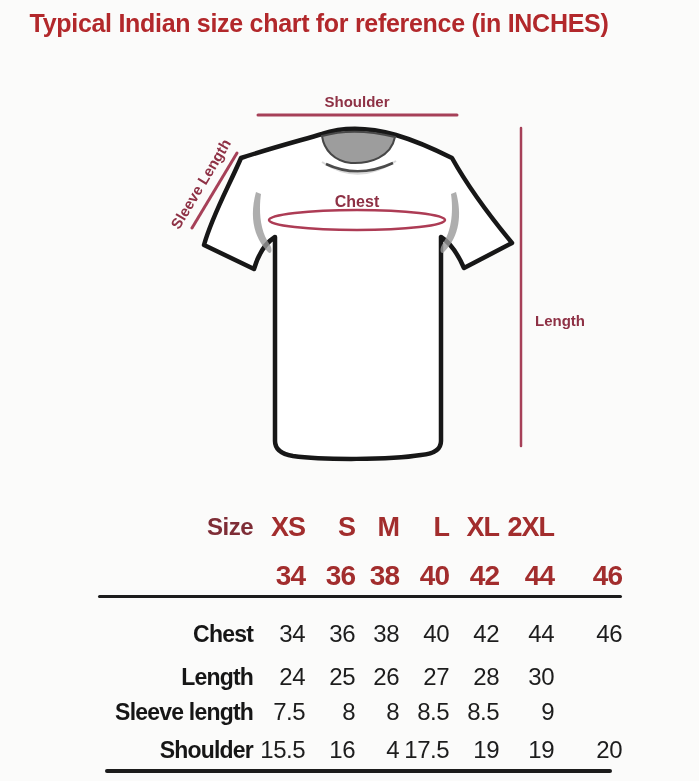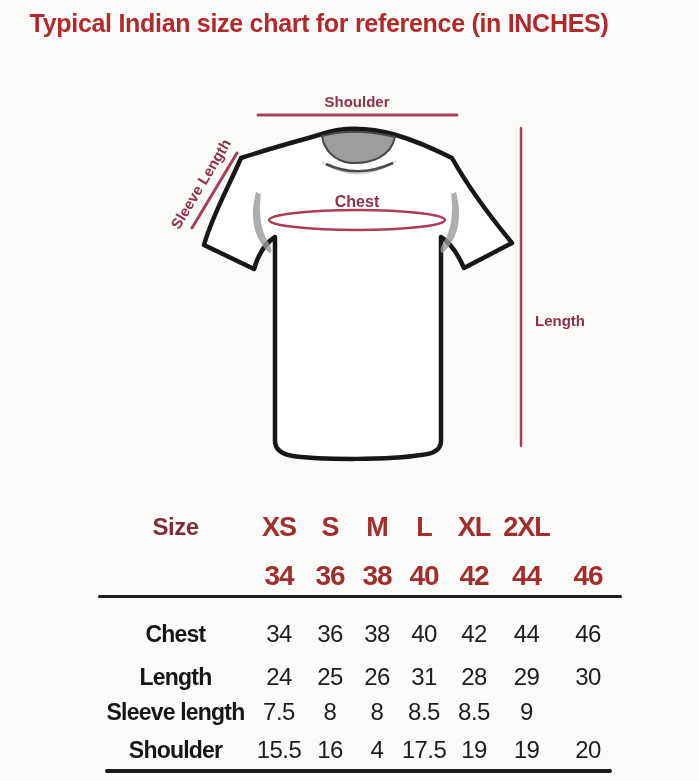--- a/index.html
+++ b/index.html
@@ -20,21 +20,21 @@
   .diagram-label {
     font-family:"Liberation Sans", sans-serif;
     font-weight:bold;
     fill:#8e3145;
   }
   
   .trow {
     position:absolute; left:98px; width:524px; height:40px;
     display:grid;
     grid-template-columns:155px 52px 50px 44px 50px 50px 55px 68px;
-    line-height:40px; text-align:center;
+    line-height:40px; text-align:right;
   }
   .sizes-row  { top:507px; color:#a22d2d; font-weight:bold; font-size:27px; letter-spacing:-1px; }
   .rednum-row { top:556px; color:#a22d2d; font-weight:bold; font-size:28px; letter-spacing:-1px; }
   .size-label { color:#7e2d36; font-size:24px; letter-spacing:-0.5px; }
   .mrow .rlabel { font-weight:bold; font-size:23px; letter-spacing:-0.8px; color:#161616; }
   .mrow .val    { font-size:24px; font-weight:500; letter-spacing:-0.5px; color:#1d1d1d; }
   .row-chest    { top:614px; }
   .row-length   { top:657px; }
   .row-sleeve   { top:692px; }
   .row-shoulder { top:730px; }
@@ -127,23 +127,22 @@
     <div class="val">42</div>
     <div class="val">44</div>
     <div class="val">46</div>
   </div>
 
   <div class="trow mrow row-length">
     <div class="rlabel">Length</div>
     <div class="val">24</div>
     <div class="val">25</div>
     <div class="val">26</div>
-    <div class="val">31</div>
+    <div class="val">27</div>
     <div class="val">28</div>
-    <div class="val">29</div>
     <div class="val">30</div>
   </div>
 
   <div class="trow mrow row-sleeve">
     <div class="rlabel">Sleeve length</div>
     <div class="val">7.5</div>
     <div class="val">8</div>
     <div class="val">8</div>
     <div class="val">8.5</div>
     <div class="val">8.5</div>

